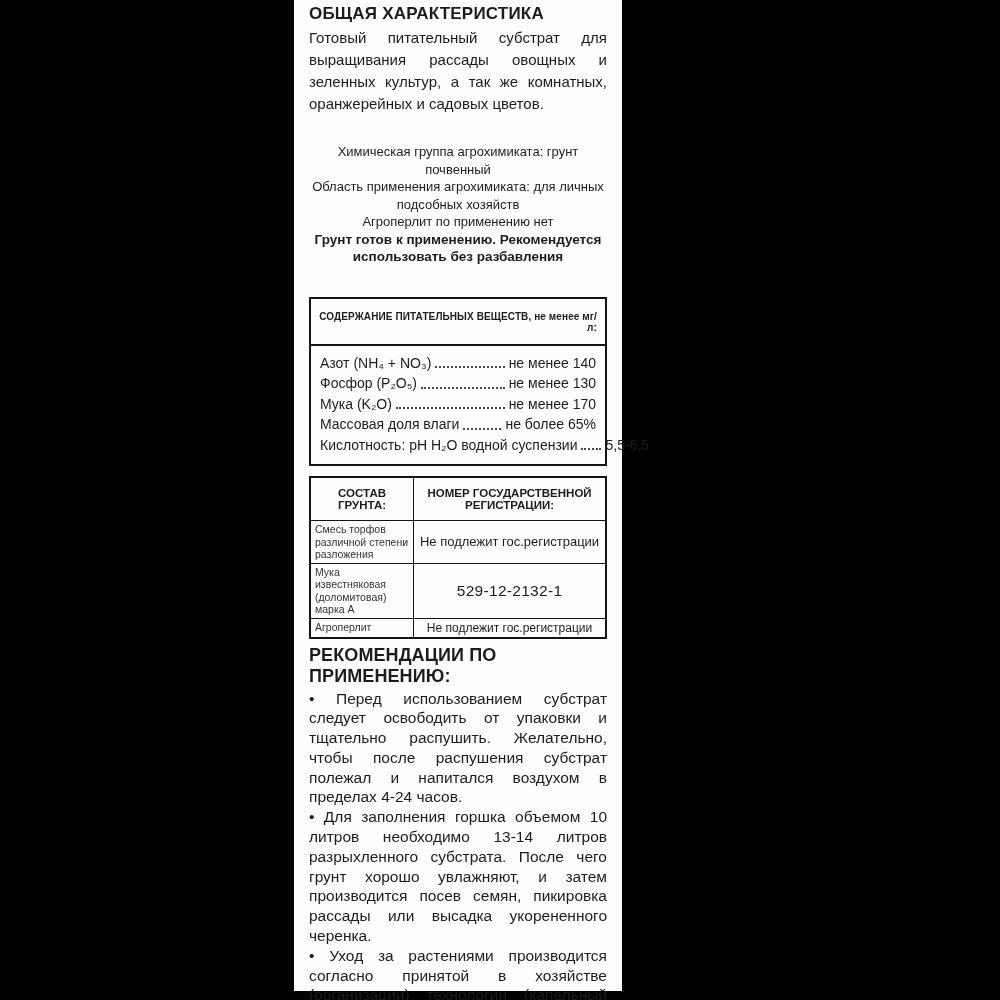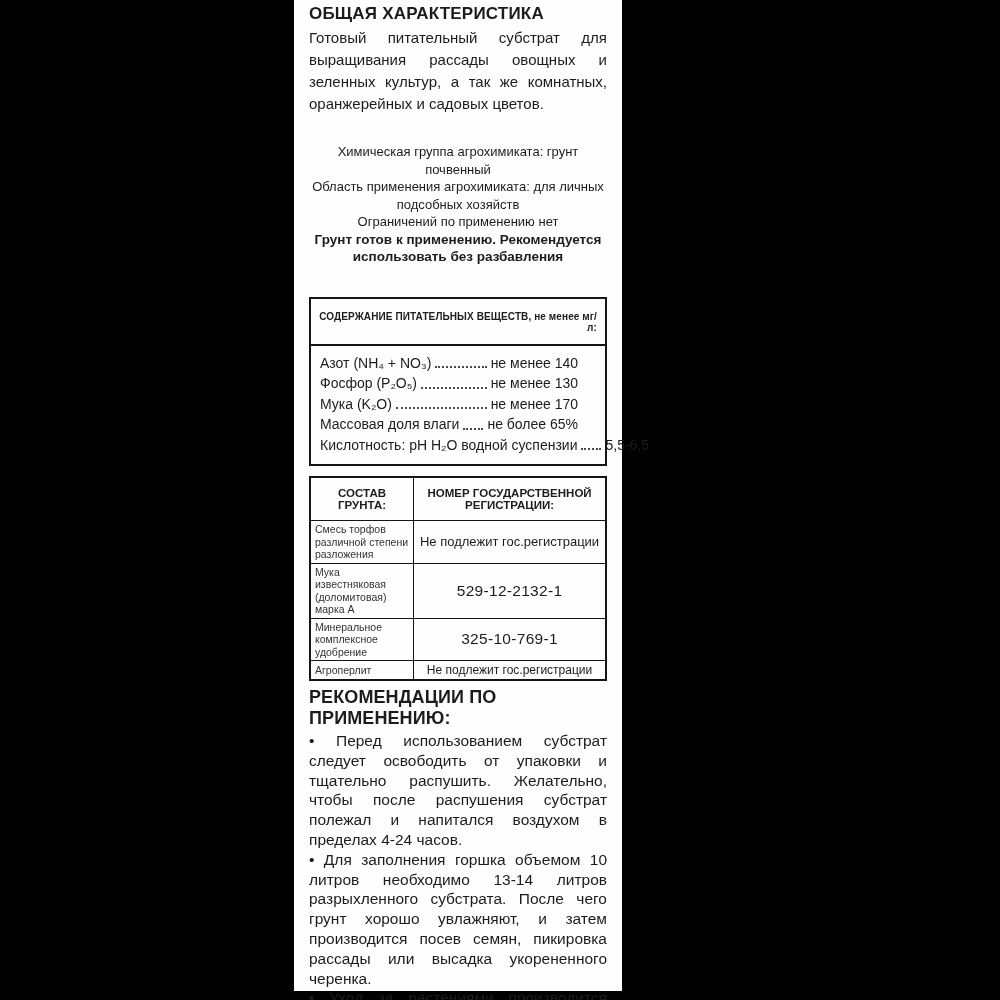--- a/index.html
+++ b/index.html
@@ -56,21 +56,21 @@
   }
   .nutrients-title {
     font-size: 10px;
     font-weight: bold;
     padding: 12px 8px 11px 8px;
     border-bottom: 2.5px solid #151515;
     letter-spacing: 0.1px;
     text-align: right;
   }
   .nutrients-list {
-    padding: 7px 27px 9px 9px;
+    padding: 7px 9px 9px 9px;
     font-size: 14px;
   }
   .nutrient-row {
     display: flex;
     align-items: baseline;
     line-height: 20.5px;
     white-space: nowrap;
   }
   .nutrient-row .leader {
     flex: 1;
@@ -132,21 +132,21 @@
   <div class="bar bottom"></div>
 
   <div class="content">
 
     <h1 class="gen-title">ОБЩАЯ ХАРАКТЕРИСТИКА</h1>
     <p class="gen-body">Готовый питательный субстрат для выращивания рассады овощных и зеленных культур, а так же комнатных, оранжерейных и садовых цветов.</p>
 
     <div class="info-block">
       <p>Химическая группа агрохимиката: грунт почвенный</p>
       <p>Область применения агрохимиката: для личных подсобных хозяйств</p>
-      <p>Ограничений по применению нет</p>
+      <p>Агроперлит по применению нет</p>
       <p class="bold-line">Грунт готов к применению. Рекомендуется использовать без разбавления</p>
     </div>
 
     <div class="nutrients-box">
       <div class="nutrients-title">СОДЕРЖАНИЕ ПИТАТЕЛЬНЫХ ВЕЩЕСТВ, не менее мг/л:</div>
       <div class="nutrients-list">
         <div class="nutrient-row">
           <span>Азот (NH₄ + NO₃)</span>
           <span class="leader"></span>
           <span>не менее 140</span>
@@ -182,24 +182,20 @@
         </tr>
       </thead>
       <tbody>
         <tr>
           <td class="comp-name">Смесь торфов различной степени разложения</td>
           <td class="comp-reg">Не подлежит гос.регистрации</td>
         </tr>
         <tr>
           <td class="comp-name">Мука известняковая (доломитовая) марка А</td>
           <td class="comp-reg big-num">529-12-2132-1</td>
-        </tr>
-        <tr>
-          <td class="comp-name">Минеральное комплексное удобрение</td>
-          <td class="comp-reg big-num">325-10-769-1</td>
         </tr>
         <tr>
           <td class="comp-name">Агроперлит</td>
           <td class="comp-reg small-txt">Не подлежит гос.регистрации</td>
         </tr>
       </tbody>
     </table>
 
     <h2 class="rec-title">РЕКОМЕНДАЦИИ ПО ПРИМЕНЕНИЮ:</h2>
     <p class="rec-bullet">• Перед использованием субстрат следует освободить от упаковки и тщательно распушить. Желательно, чтобы после распушения субстрат полежал и напитался воздухом в пределах 4-24 часов.</p>

